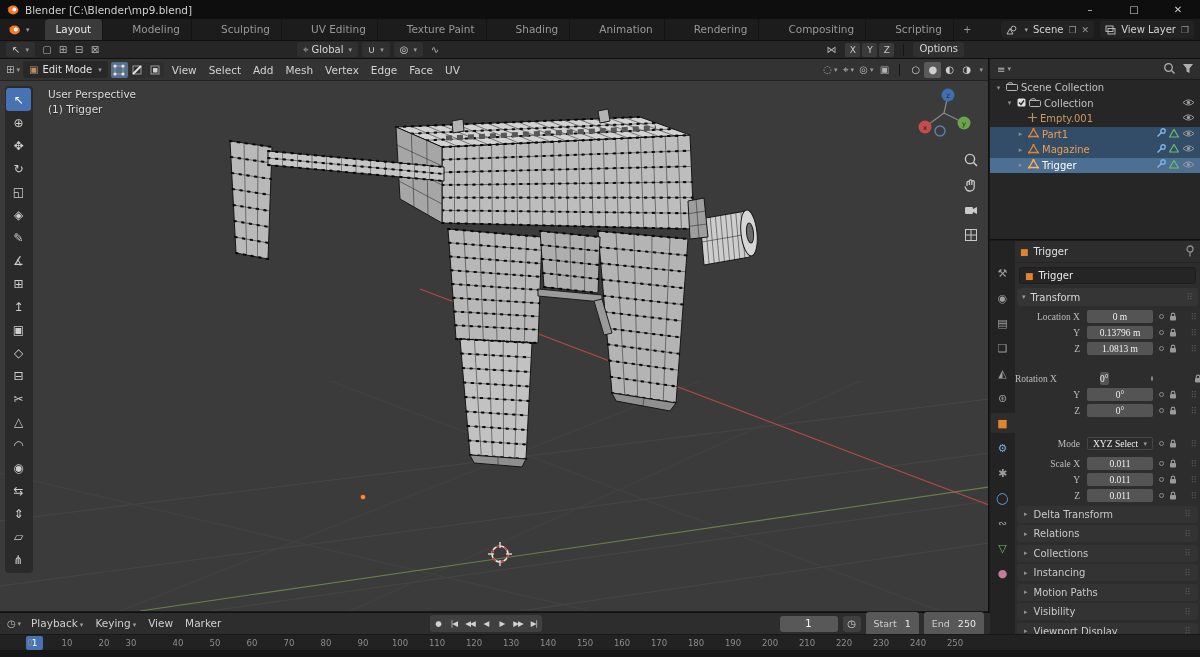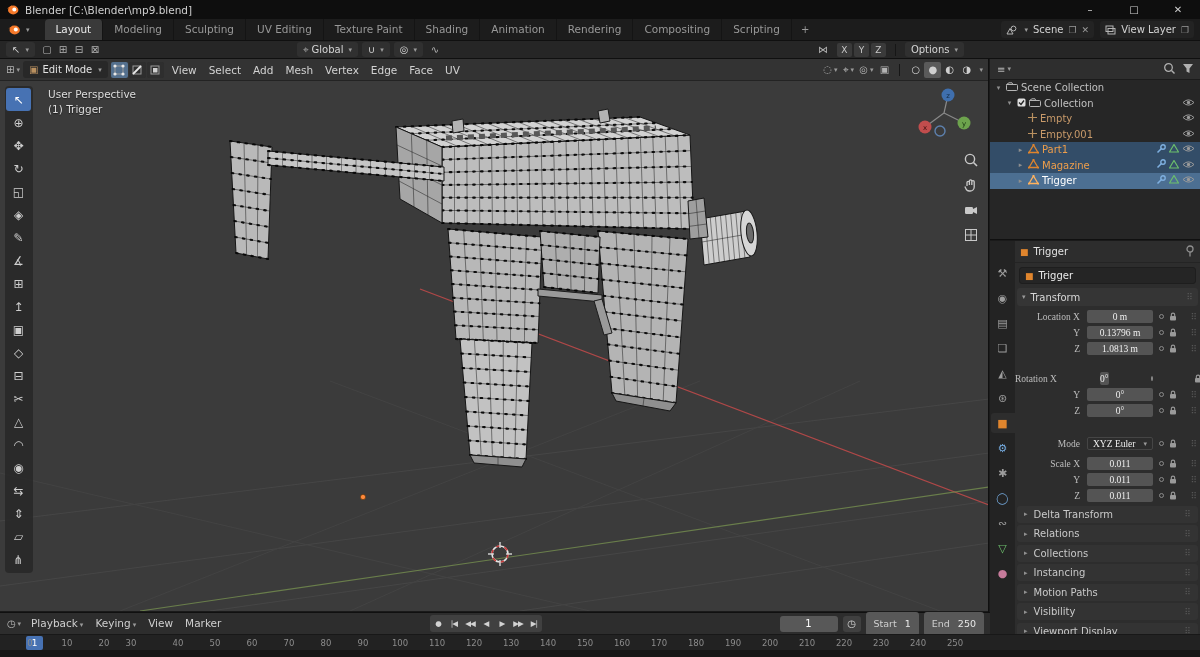--- a/index.html
+++ b/index.html
@@ -7,21 +7,21 @@
   body{position:relative;background:#1a1a1a;font-family:"DejaVu Sans","Liberation Sans",sans-serif;font-size:10px;color:#c5c5c5;}
   .caret{font-size:7px;color:#9a9a9a;margin-left:2px;}
   
   #titlebar{position:absolute;left:0;top:0;width:1200px;height:19px;background:#0e0e0e;display:flex;align-items:center;padding-left:6px;gap:6px;font-size:10.5px;color:#cfcfcf;}
   .winbtns{margin-left:auto;display:flex;}
   .winbtns span{width:44px;text-align:center;font-size:10px;color:#d0d0d0;line-height:19px;}
   
   #topbar{position:absolute;left:0;top:19px;width:1200px;height:22px;background:#1c1c1c;display:flex;align-items:stretch;border-bottom:1px solid #101010;}
   .logo-btn{display:flex;align-items:center;gap:3px;padding:0 7px;}
   .menu{padding:0 8px;line-height:21px;font-size:10.5px;color:#c9c9c9;}
-  #workspace-tabs{display:flex;margin-left:8px;}
+  #workspace-tabs{display:flex;margin-left:8px;gap:18px;}
   .wtab{padding:0 11px;line-height:21px;font-size:10.5px;color:#989898;border-right:1px solid #141414;}
   .wtab.active{background:#3a3a3a;color:#eaeaea;border-radius:4px 4px 0 0;}
   #add-workspace{padding:0 9px;line-height:21px;color:#9b9b9b;}
   .spacer{flex:1;}
   .tb-widget{display:flex;align-items:center;background:#232323;border-radius:3px;margin:2px 3px;padding:0 5px;gap:5px;font-size:10px;color:#d2d2d2;}
   .tb-widget .mini{color:#9a9a9a;font-size:9px;}
   
   #toolsettings{position:absolute;left:0;top:41px;width:1200px;height:18px;background:#262626;display:flex;align-items:center;gap:4px;padding:0 6px;border-bottom:1px solid #101010;}
   .ibtn{min-width:16px;height:14px;display:flex;align-items:center;justify-content:center;color:#b3b3b3;font-size:10px;}
   .dd{display:flex;align-items:center;gap:3px;background:#303030;border-radius:3px;padding:1px 6px;height:15px;color:#d5d5d5;}
@@ -180,21 +180,21 @@
   </div>
   <span class="ibtn">∿</span>
   <div class="spacer"></div>
   <span class="ibtn">⋈</span>
   <div id="mirror-axes" style="display:flex">
       <span class="axisbtn">X</span>
       <span class="axisbtn">Y</span>
       <span class="axisbtn">Z</span>
     </div>
   <div class="vsep"></div>
-  <div class="dd" style="margin-right:230px;">
+  <div class="dd" style="margin-right:230px;flex-direction:column;">
     <span>Options</span>
     <span class="caret">▾</span>
   </div>
 </div>
 
 <div id="viewport">
   <div id="vp-header">
     <span class="ibtn">⊞<span class="caret">▾</span></span>
     <div class="mode-dd">
       <span style="color:#b9905f">▣</span>
@@ -671,31 +671,20 @@
         <span><svg width="13" height="9" viewBox="0 0 13 9">
             <path d="M1,4.5 Q6.5,-0.8 12,4.5 Q6.5,9.8 1,4.5Z" fill="none" stroke="#9a9a9a"></path>
             <circle cx="6.5" cy="4.5" r="1.7" fill="#9a9a9a"></circle>
           </svg></span>
       </div>
       <div class="ol-row" style="padding-left: 26px;">
         <span class="rcaret"></span>
         <span><svg width="9" height="9">
             <path d="M4.5,0 V9 M0,4.5 H9" stroke="#b9905f" stroke-width="1.2"></path>
           </svg></span>
-        <span class="lbl txt-dim-orange">Empty</span>
-        <span><svg width="13" height="9" viewBox="0 0 13 9">
-            <path d="M1,4.5 Q6.5,-0.8 12,4.5 Q6.5,9.8 1,4.5Z" fill="none" stroke="#9a9a9a"></path>
-            <circle cx="6.5" cy="4.5" r="1.7" fill="#9a9a9a"></circle>
-          </svg></span>
-      </div>
-      <div class="ol-row" style="padding-left: 26px;">
-        <span class="rcaret"></span>
-        <span><svg width="9" height="9">
-            <path d="M4.5,0 V9 M0,4.5 H9" stroke="#b9905f" stroke-width="1.2"></path>
-          </svg></span>
         <span class="lbl txt-dim-orange">Empty.001</span>
         <span><svg width="13" height="9" viewBox="0 0 13 9">
             <path d="M1,4.5 Q6.5,-0.8 12,4.5 Q6.5,9.8 1,4.5Z" fill="none" stroke="#9a9a9a"></path>
             <circle cx="6.5" cy="4.5" r="1.7" fill="#9a9a9a"></circle>
           </svg></span>
       </div>
       <div class="ol-row selected" style="padding-left: 26px;">
         <span class="rcaret">▸</span>
         <span><svg width="11" height="10">
             <path d="M5.5,1 L10,8.5 L1,8.5Z" fill="none" stroke="#e0852d" stroke-width="1.3"></path>
@@ -905,21 +894,21 @@
             <svg width="8" height="9">
               <rect x="1" y="4" width="6" height="4.5" rx="1" fill="#9a9a9a"></rect>
               <path d="M2.3,4 V2.8 a1.7,1.7 0 0 1 3.4,0 V4" fill="none" stroke="#9a9a9a" stroke-width="1.1"></path>
             </svg>
           </span>
           <span class="handle">⠿</span>
         </div>
         <div class="prow" style="margin-top: 18px;">
           <span class="plabel">Mode</span>
           <div class="pfield dropdown">
-            <span>XYZ Euler</span>
+            <span>XYZ Select</span>
             <span class="caret">▾</span>
           </div>
           <span class="deco"></span>
           <span class="locki">
             <svg width="8" height="9">
               <rect x="1" y="4" width="6" height="4.5" rx="1" fill="#9a9a9a"></rect>
               <path d="M2.3,4 V2.8 a1.7,1.7 0 0 1 3.4,0 V4" fill="none" stroke="#9a9a9a" stroke-width="1.1"></path>
             </svg>
           </span>
           <span class="handle">⠿</span>

